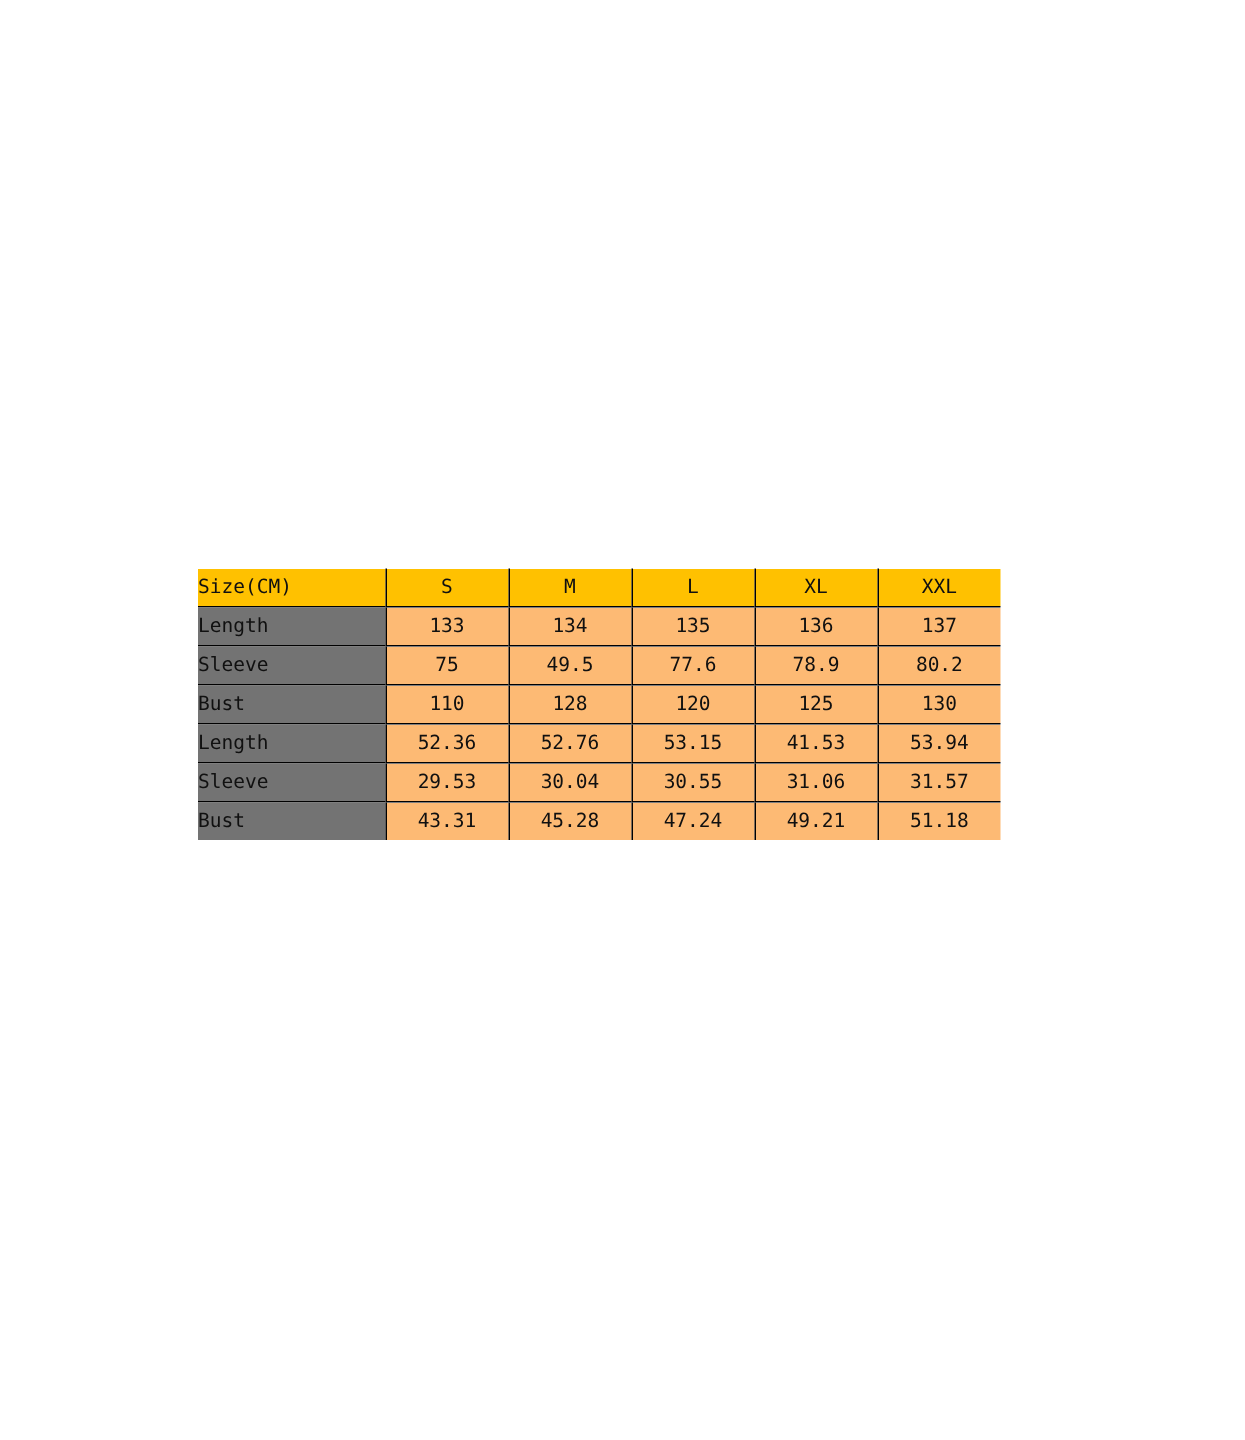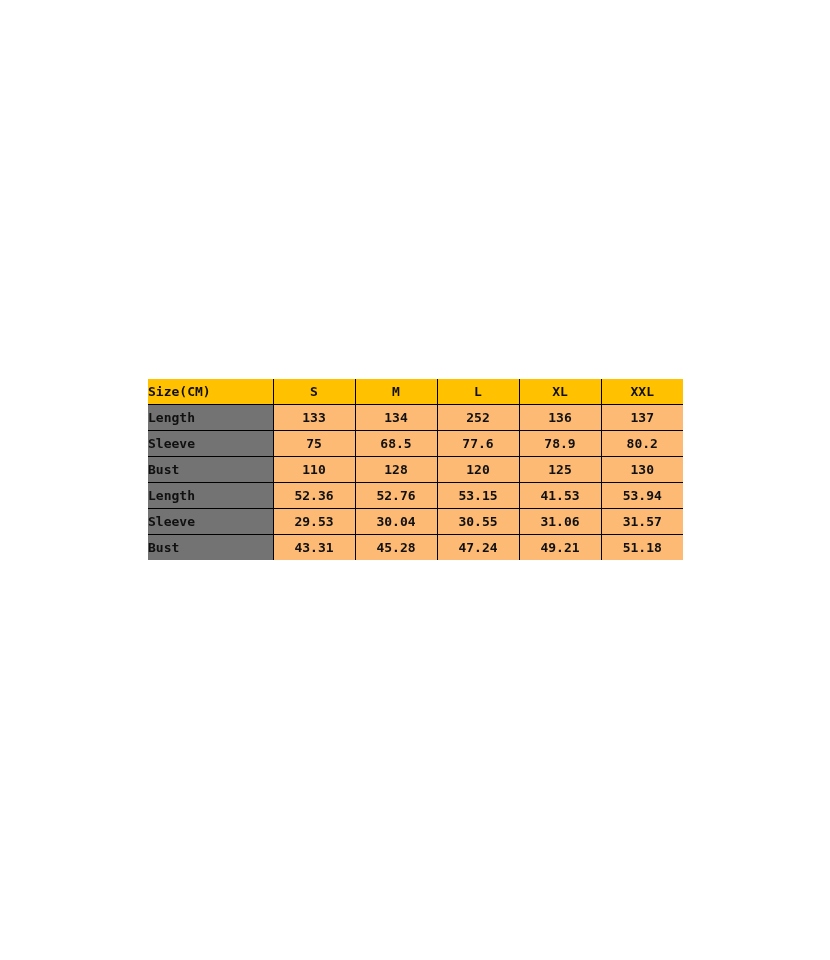--- a/index.html
+++ b/index.html
@@ -10,24 +10,23 @@
   body {
     width: 830px;
     height: 960px;
     position: relative;
     font-family: "DejaVu Sans Mono", "Liberation Mono", monospace;
     overflow: hidden;
   }
 
   #size-chart-wrap {
     position: absolute;
-    left: 148px;
+    left: 132px;
     top: 379px;
     width: 535px;
-    font-weight: bold;
   }
 
   table.size-chart {
     border-collapse: collapse;
     table-layout: fixed;
     width: 535px;
     background: #ffffff;
   }
 
   table.size-chart col.c-label { width: 125px; }
@@ -108,29 +107,29 @@
         <td class="data">M</td>
         <td class="data">L</td>
         <td class="data">XL</td>
         <td class="data">XXL</td>
       </tr>
 
       <tr>
         <td class="label">Length</td>
         <td class="data">133</td>
         <td class="data">134</td>
-        <td class="data">252</td>
+        <td class="data">135</td>
         <td class="data">136</td>
         <td class="data">137</td>
       </tr>
 
       <tr>
         <td class="label">Sleeve</td>
         <td class="data">75</td>
-        <td class="data">68.5</td>
+        <td class="data">49.5</td>
         <td class="data">77.6</td>
         <td class="data">78.9</td>
         <td class="data">80.2</td>
       </tr>
 
       <tr>
         <td class="label">Bust</td>
         <td class="data">110</td>
         <td class="data">128</td>
         <td class="data">120</td>

